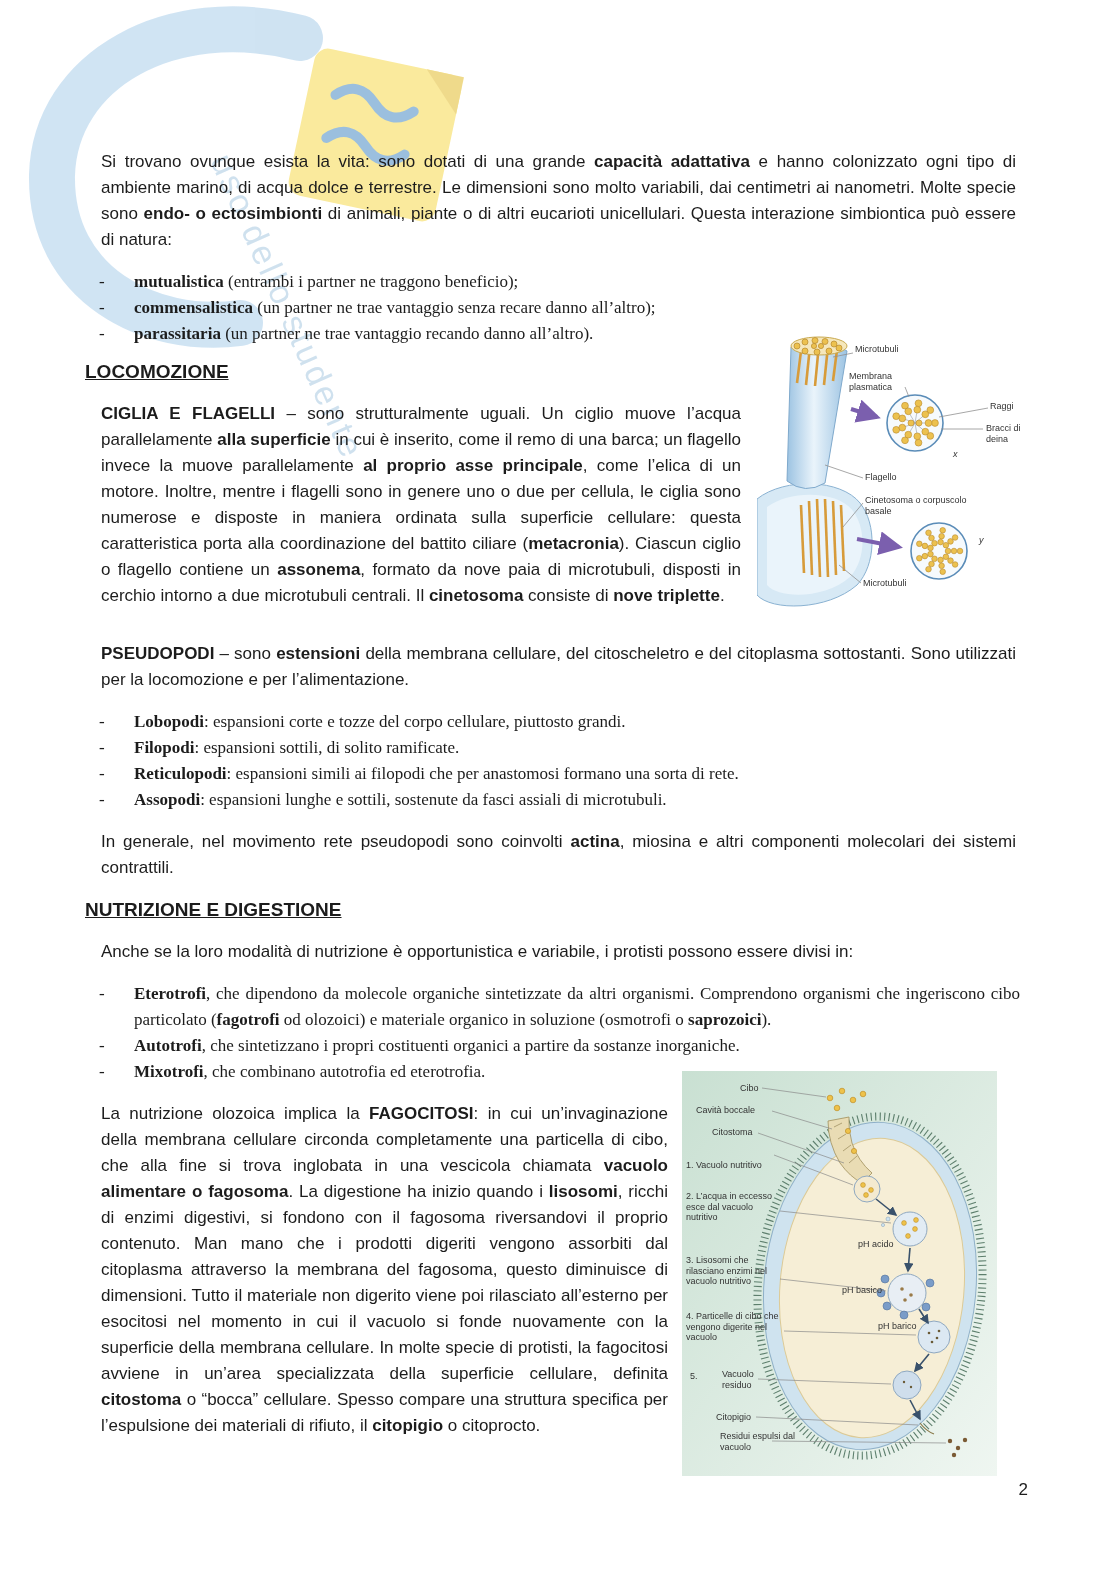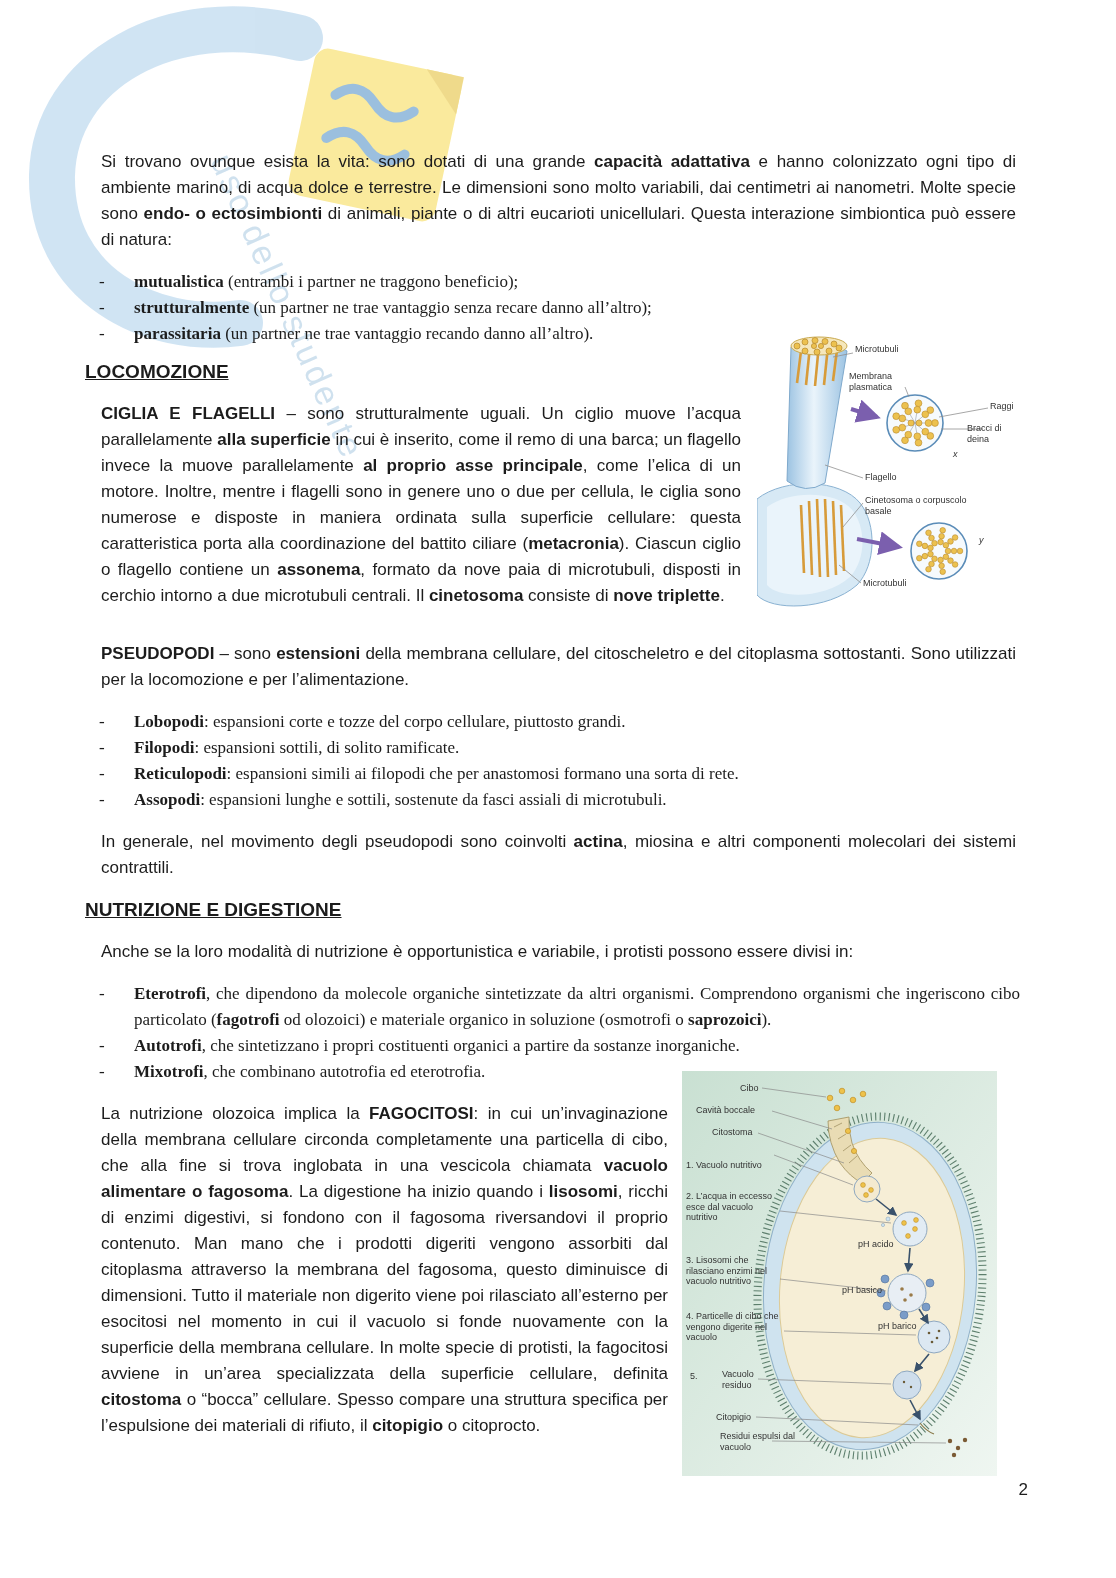--- a/index.html
+++ b/index.html
@@ -67,21 +67,21 @@
     </svg>
     <div class="watermark-text">uso dello studente</div>
   </div>
 
   <div class="content">
 
     <p class="para"><span>Si trovano ovunque esista la vita: sono dotati di una grande </span><b>capacità adattativa</b><span> e hanno colonizzato ogni tipo di ambiente marino, di acqua dolce e terrestre. Le dimensioni sono molto variabili, dai centimetri ai nanometri. Molte specie sono </span><b>endo- o ectosimbionti</b><span> di animali, piante o di altri eucarioti unicellulari. Questa interazione simbiontica può essere di natura:</span></p>
 
     <ul class="dash-list">
       <li><b>mutualistica</b><span> (entrambi i partner ne traggono beneficio);</span></li>
-      <li><b>strutturalmente</b><span> (un partner ne trae vantaggio senza recare danno all’altro);</span></li>
+      <li><b>commensalistica</b><span> (un partner ne trae vantaggio senza recare danno all’altro);</span></li>
       <li><b>parassitaria</b><span> (un partner ne trae vantaggio recando danno all’altro).</span></li>
     </ul>
 
     <h2 class="heading mt28">LOCOMOZIONE</h2>
 
     <div class="flow mt8">
 
       <figure class="fig fig1">
         <svg viewBox="0 0 275 280" width="275" height="280">
           <defs>
@@ -212,40 +212,40 @@
             <line x1="231" y1="77" x2="182" y2="86"></line>
             <line x1="226" y1="98" x2="184" y2="98"></line>
             <line x1="106" y1="147" x2="68" y2="134"></line>
             <line x1="106" y1="172" x2="86" y2="196"></line>
             <line x1="104" y1="252" x2="82" y2="234"></line>
           </g>
         </svg>
         <span class="lbl nw" style="left:98px;top:13px">Microtubuli</span>
         <span class="lbl" style="left:92px;top:40px;width:52px">Membrana plasmatica</span>
         <span class="lbl nw" style="left:233px;top:70px">Raggi</span>
-        <span class="lbl" style="left:210px;top:92px;width:38px">Bracci di deina</span>
+        <span class="lbl" style="left:229px;top:92px;width:38px">Bracci di deina</span>
         <span class="lbl i nw" style="left:196px;top:118px">x</span>
         <span class="lbl nw" style="left:108px;top:141px">Flagello</span>
         <span class="lbl" style="left:108px;top:164px;width:122px">Cinetosoma o corpuscolo basale</span>
         <span class="lbl i nw" style="left:222px;top:204px">y</span>
         <span class="lbl nw" style="left:106px;top:247px">Microtubuli</span>
       </figure>
       <p class="para"><b>CIGLIA E FLAGELLI</b><span> – sono strutturalmente uguali. Un ciglio muove l’acqua parallelamente </span><b>alla superficie</b><span> in cui è inserito, come il remo di una barca; un flagello invece la muove parallelamente </span><b>al proprio asse principale</b><span>, come l’elica di un motore. Inoltre, mentre i flagelli sono in genere uno o due per cellula, le ciglia sono numerose e disposte in maniera ordinata sulla superficie cellulare: questa caratteristica porta alla coordinazione del battito ciliare (</span><b>metacronia</b><span>). Ciascun ciglio o flagello contiene un </span><b>assonema</b><span>, formato da nove paia di microtubuli, disposti in cerchio intorno a due microtubuli centrali. Il </span><b>cinetosoma</b><span> consiste di </span><b>nove triplette</b><span>.</span></p>
     </div>
 
     <p class="para mt14"><b>PSEUDOPODI</b><span> – sono </span><b>estensioni</b><span> della membrana cellulare, del citoscheletro e del citoplasma sottostanti. Sono utilizzati per la locomozione e per l’alimentazione.</span></p>
 
     <ul class="dash-list">
       <li><b>Lobopodi</b><span>: espansioni corte e tozze del corpo cellulare, piuttosto grandi.</span></li>
       <li><b>Filopodi</b><span>: espansioni sottili, di solito ramificate.</span></li>
       <li><b>Reticulopodi</b><span>: espansioni simili ai filopodi che per anastomosi formano una sorta di rete.</span></li>
       <li><b>Assopodi</b><span>: espansioni lunghe e sottili, sostenute da fasci assiali di microtubuli.</span></li>
     </ul>
 
-    <p class="para mt14"><span>In generale, nel movimento degli pseudopodi sono coinvolti </span><b>actina</b><span>, miosina e altri componenti molecolari dei sistemi contrattili.</span></p>
+    <p class="para mt14"><span>In generale, nel movimento rete pseudopodi sono coinvolti </span><b>actina</b><span>, miosina e altri componenti molecolari dei sistemi contrattili.</span></p>
 
     <h2 class="heading mt34">NUTRIZIONE E DIGESTIONE</h2>
 
     <p class="para mt6">Anche se la loro modalità di nutrizione è opportunistica e variabile, i protisti possono essere divisi in:</p>
 
     <ul class="dash-list">
       <li><b>Eterotrofi</b><span>, che dipendono da molecole organiche sintetizzate da altri organismi. Comprendono organismi che ingeriscono cibo particolato (</span><b>fagotrofi</b><span> od olozoici) e materiale organico in soluzione (osmotrofi o </span><b>saprozoici</b><span>).</span></li>
       <li><b>Autotrofi</b><span>, che sintetizzano i propri costituenti organici a partire da sostanze inorganiche.</span></li>
       <li><b>Mixotrofi</b><span>, che combinano autotrofia ed eterotrofia.</span></li>
     </ul>

